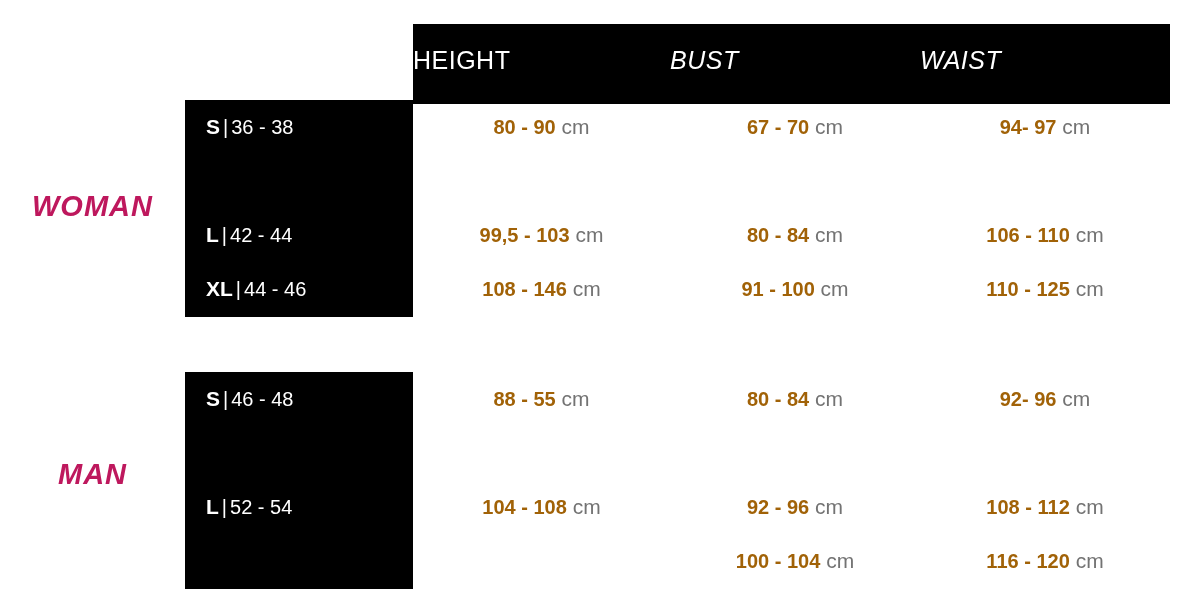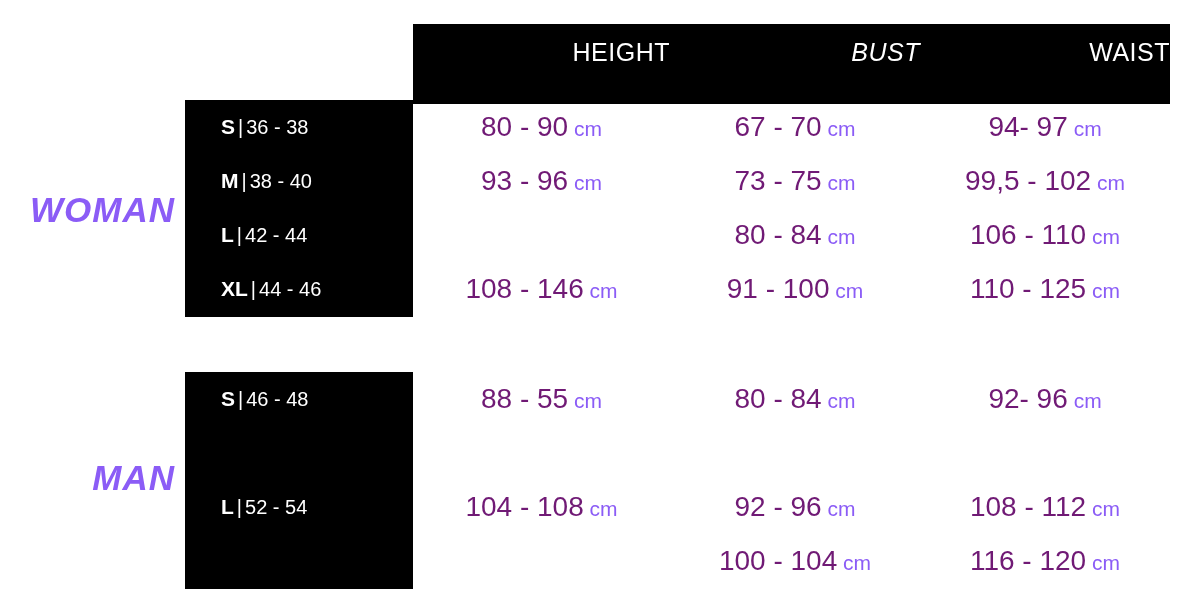--- a/index.html
+++ b/index.html
@@ -42,42 +42,42 @@
     left: 185px;
     top: 372px;
     width: 228px;
     height: 217px;
     background: #000000;
   }
 
   
   .hdr-label {
     position: absolute;
-    top: 12px;
+    top: 20px;
     height: 68px;
     line-height: 80px;
     color: #ffffff;
     font-size: 25px;
     font-weight: 400;
     letter-spacing: 0.5px;
-    text-align: right;
+    text-align: left;
   }
   .hdr-height { left: 413px; width: 257px; }
   .hdr-bust   { left: 670px; width: 250px; font-style: italic; }
-  .hdr-waist  { left: 920px; width: 250px; }
+  .hdr-waist  { left: 920px; width: 250px; font-style: italic; }
 
   
   .group-label {
     position: absolute;
-    font-size: 35px;
+    font-size: 29px;
     font-weight: bold;
     font-style: italic;
-    color: #8b5cf6;
+    color: #be185d;
     letter-spacing: 1px;
-    text-align: right;
+    text-align: center;
     width: 165px;
     left: 10px;
   }
   .group-woman { top: 190px; }
   .group-man   { top: 458px; }
 
   
   .row {
     position: absolute;
     left: 185px;
@@ -86,21 +86,21 @@
   }
   .cell-size {
     position: absolute;
     left: 0;
     top: 0;
     width: 228px;
     height: 54px;
     line-height: 54px;
     color: #ffffff;
     font-size: 20px;
-    padding-left: 36px;
+    padding-left: 21px;
     box-sizing: border-box;
   }
   .cell-size .sz {
     font-weight: bold;
     font-size: 21px;
   }
   .cell-size .sep {
     font-weight: normal;
     padding: 0 3px;
   }
@@ -112,28 +112,28 @@
   .cell-meas {
     position: absolute;
     top: 0;
     height: 54px;
     line-height: 54px;
     color: #3a3a3a;
     font-size: 21px;
     text-align: center;
   }
   .cell-meas .num {
-    font-weight: normal;
-    font-size: 28px;
-    color: #701a75;
+    font-weight: bold;
+    font-size: 20px;
+    color: #a16207;
   }
   .cell-meas .unit {
     font-weight: normal;
     font-size: 21px;
-    color: #8b5cf6;
+    color: #737373;
   }
   .col-height { left: 228px; width: 257px; }
   .col-bust   { left: 485px; width: 250px; }
   .col-waist  { left: 735px; width: 250px; }
 </style>
 </head>
 <body>
 
 <div class="sheet">
 
@@ -153,38 +153,27 @@
       <span class="num">80 - 90</span> <span class="unit">cm</span>
     </div>
     <div class="cell-meas col-bust">
       <span class="num">67 - 70</span> <span class="unit">cm</span>
     </div>
     <div class="cell-meas col-waist">
       <span class="num">94- 97</span> <span class="unit">cm</span>
     </div>
   </div>
 
-  <div class="row" style="top:154px">
-    <div class="cell-size">
-      <span class="sz">M</span><span class="sep">|</span><span class="eu">38 - 40</span>
-    </div>
-    <div class="cell-meas col-height">
-      <span class="num">93 - 96</span> <span class="unit">cm</span>
-    </div>
-    <div class="cell-meas col-bust">
-      <span class="num">73 - 75</span> <span class="unit">cm</span>
-    </div>
-    <div class="cell-meas col-waist">
-      <span class="num">99,5 - 102</span> <span class="unit">cm</span>
-    </div>
-  </div>
 
   <div class="row" style="top:208px">
     <div class="cell-size">
       <span class="sz">L</span><span class="sep">|</span><span class="eu">42 - 44</span>
+    </div>
+    <div class="cell-meas col-height">
+      <span class="num">99,5 - 103</span> <span class="unit">cm</span>
     </div>
     <div class="cell-meas col-bust">
       <span class="num">80 - 84</span> <span class="unit">cm</span>
     </div>
     <div class="cell-meas col-waist">
       <span class="num">106 - 110</span> <span class="unit">cm</span>
     </div>
   </div>
 
   <div class="row" style="top:262px">

